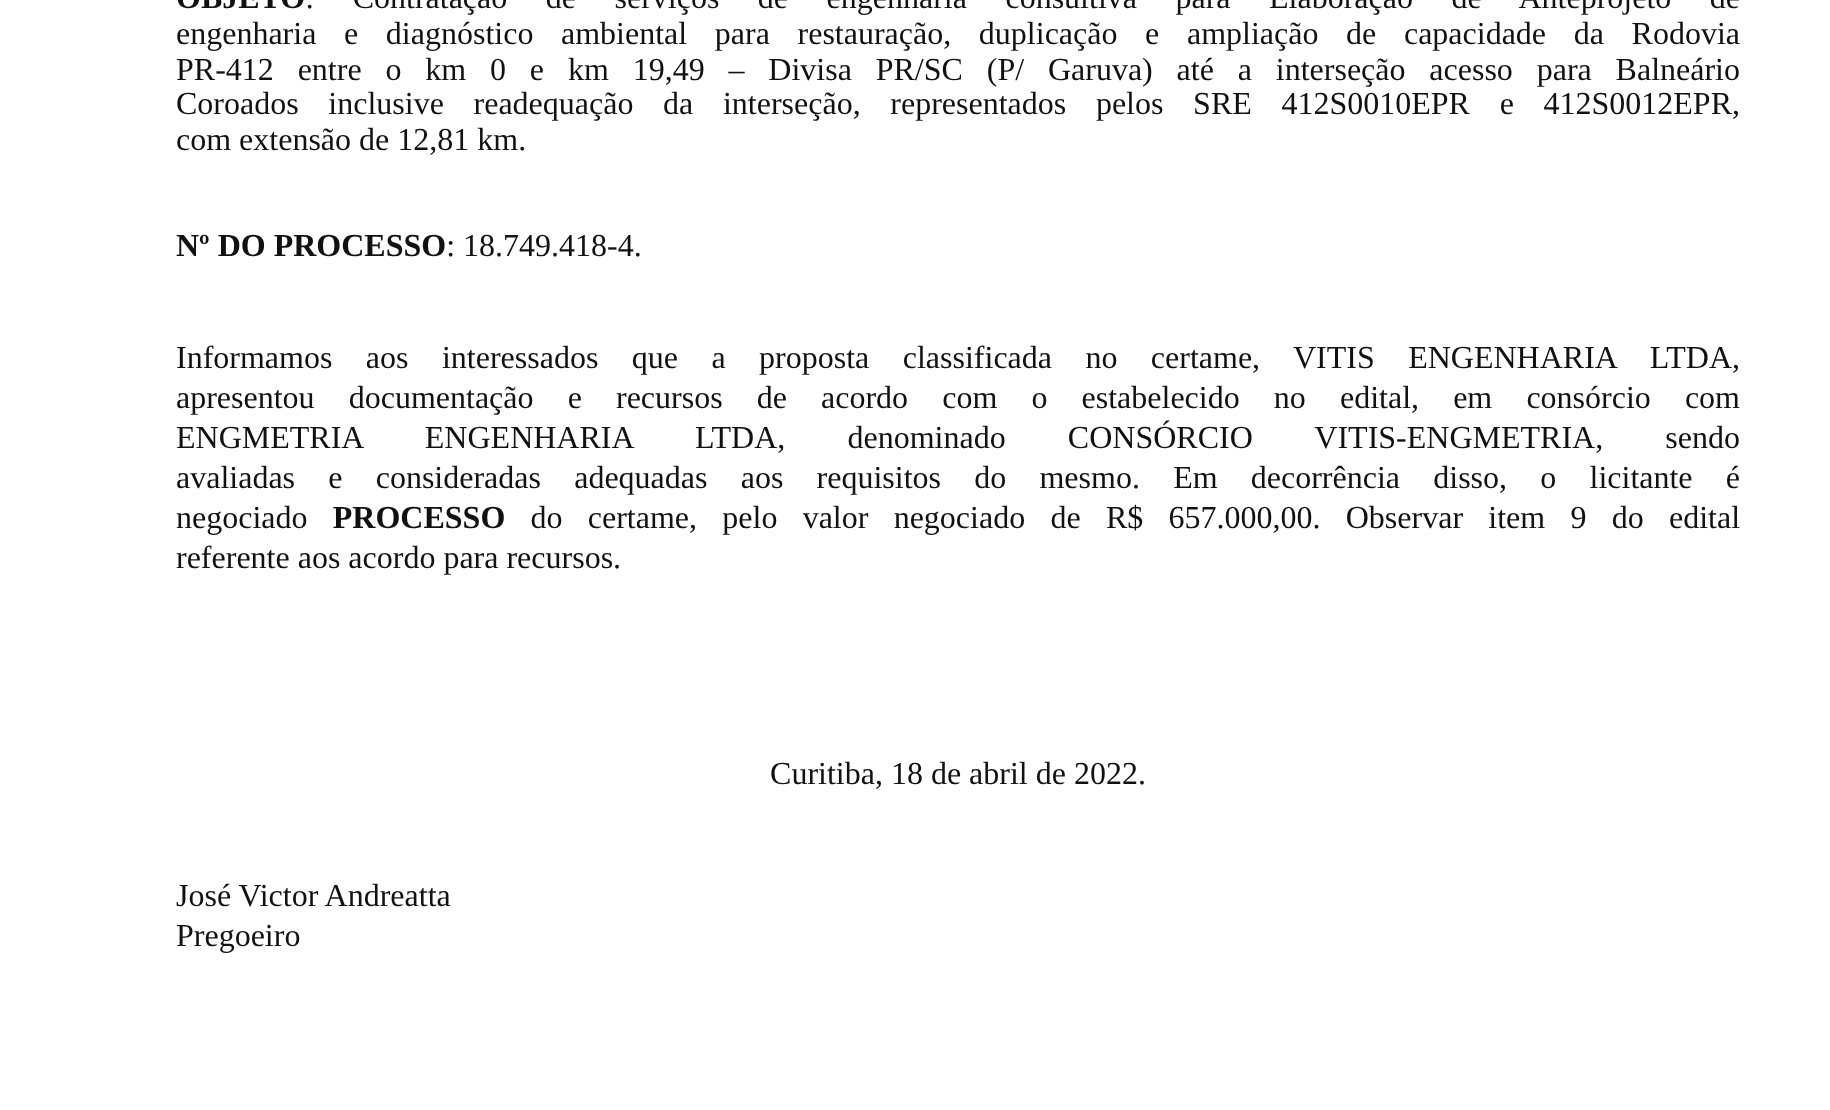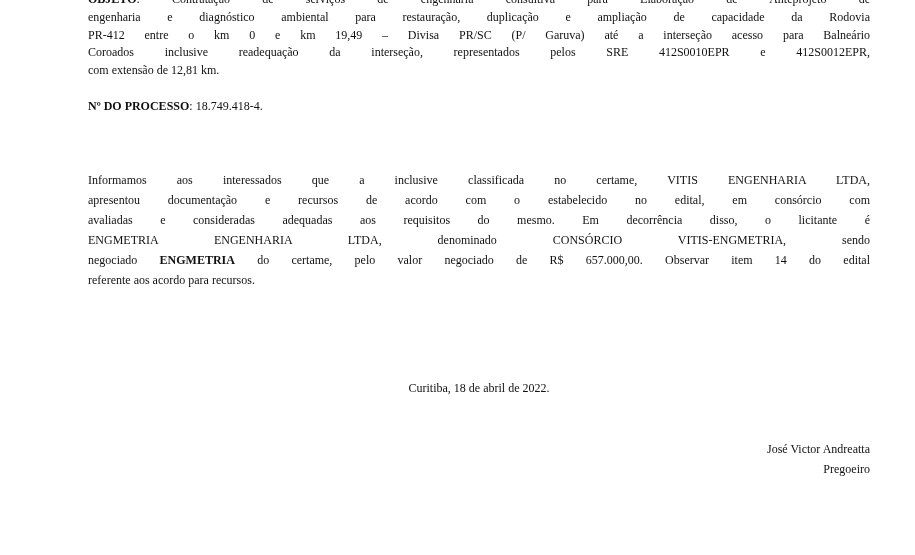--- a/index.html
+++ b/index.html
@@ -8,48 +8,48 @@
     background: #ffffff;
   }
   .page {
     position: relative;
     width: 915px;
     height: 555px;
     background: #ffffff;
     overflow: hidden;
     font-family: "Liberation Serif", "DejaVu Serif", serif;
     color: #111111;
-    font-size: 12px;
+    font-size: 16px;
   }
   .block {
     position: absolute;
     left: 88px;
     width: 782px;
   }
   .para-object {
     top: -9px;
     line-height: 17.8px;
   }
   .process-line {
-    top: 96px;
+    top: 114px;
     line-height: 20px;
   }
   .para-result {
     top: 170px;
     line-height: 20px;
   }
   .date-line {
     top: 378px;
     line-height: 20px;
     text-align: center;
   }
   .signature-block {
     top: 439px;
     line-height: 20px;
-    text-align: right;
+    text-align: left;
   }
   .jline {
     text-align: justify;
     text-align-last: justify;
     white-space: normal;
   }
   .jline.left {
     text-align-last: left;
   }
   .b {
@@ -67,25 +67,25 @@
     <div class="jline">PR-412 entre o km 0 e km 19,49 – Divisa PR/SC (P/ Garuva) até a interseção acesso para Balneário</div>
     <div class="jline">Coroados inclusive readequação da interseção, representados pelos SRE 412S0010EPR e 412S0012EPR,</div>
     <div class="jline left">com extensão de 12,81 km.</div>
   </div>
 
   <div class="block process-line">
     <span class="b">Nº DO PROCESSO</span><span>: 18.749.418-4.</span>
   </div>
 
   <div class="block para-result">
-    <div class="jline">Informamos aos interessados que a inclusive classificada no certame, VITIS ENGENHARIA LTDA,</div>
+    <div class="jline">Informamos aos interessados que a proposta classificada no certame, VITIS ENGENHARIA LTDA,</div>
     <div class="jline">apresentou documentação e recursos de acordo com o estabelecido no edital, em consórcio com</div>
+    <div class="jline">ENGMETRIA ENGENHARIA LTDA, denominado CONSÓRCIO VITIS-ENGMETRIA, sendo</div>
     <div class="jline">avaliadas e consideradas adequadas aos requisitos do mesmo. Em decorrência disso, o licitante é</div>
-    <div class="jline">ENGMETRIA ENGENHARIA LTDA, denominado CONSÓRCIO VITIS-ENGMETRIA, sendo</div>
-    <div class="jline"><span>negociado </span><span class="b">ENGMETRIA</span><span> do certame, pelo valor negociado de R$ 657.000,00. Observar item 14 do edital</span></div>
+    <div class="jline"><span>negociado </span><span class="b">PROCESSO</span><span> do certame, pelo valor negociado de R$ 657.000,00. Observar item 9 do edital</span></div>
     <div class="jline left">referente aos acordo para recursos.</div>
   </div>
 
   <div class="block date-line">Curitiba, 18 de abril de 2022.</div>
 
   <div class="block signature-block">
     <div>José Victor Andreatta</div>
     <div>Pregoeiro</div>
   </div>
 

